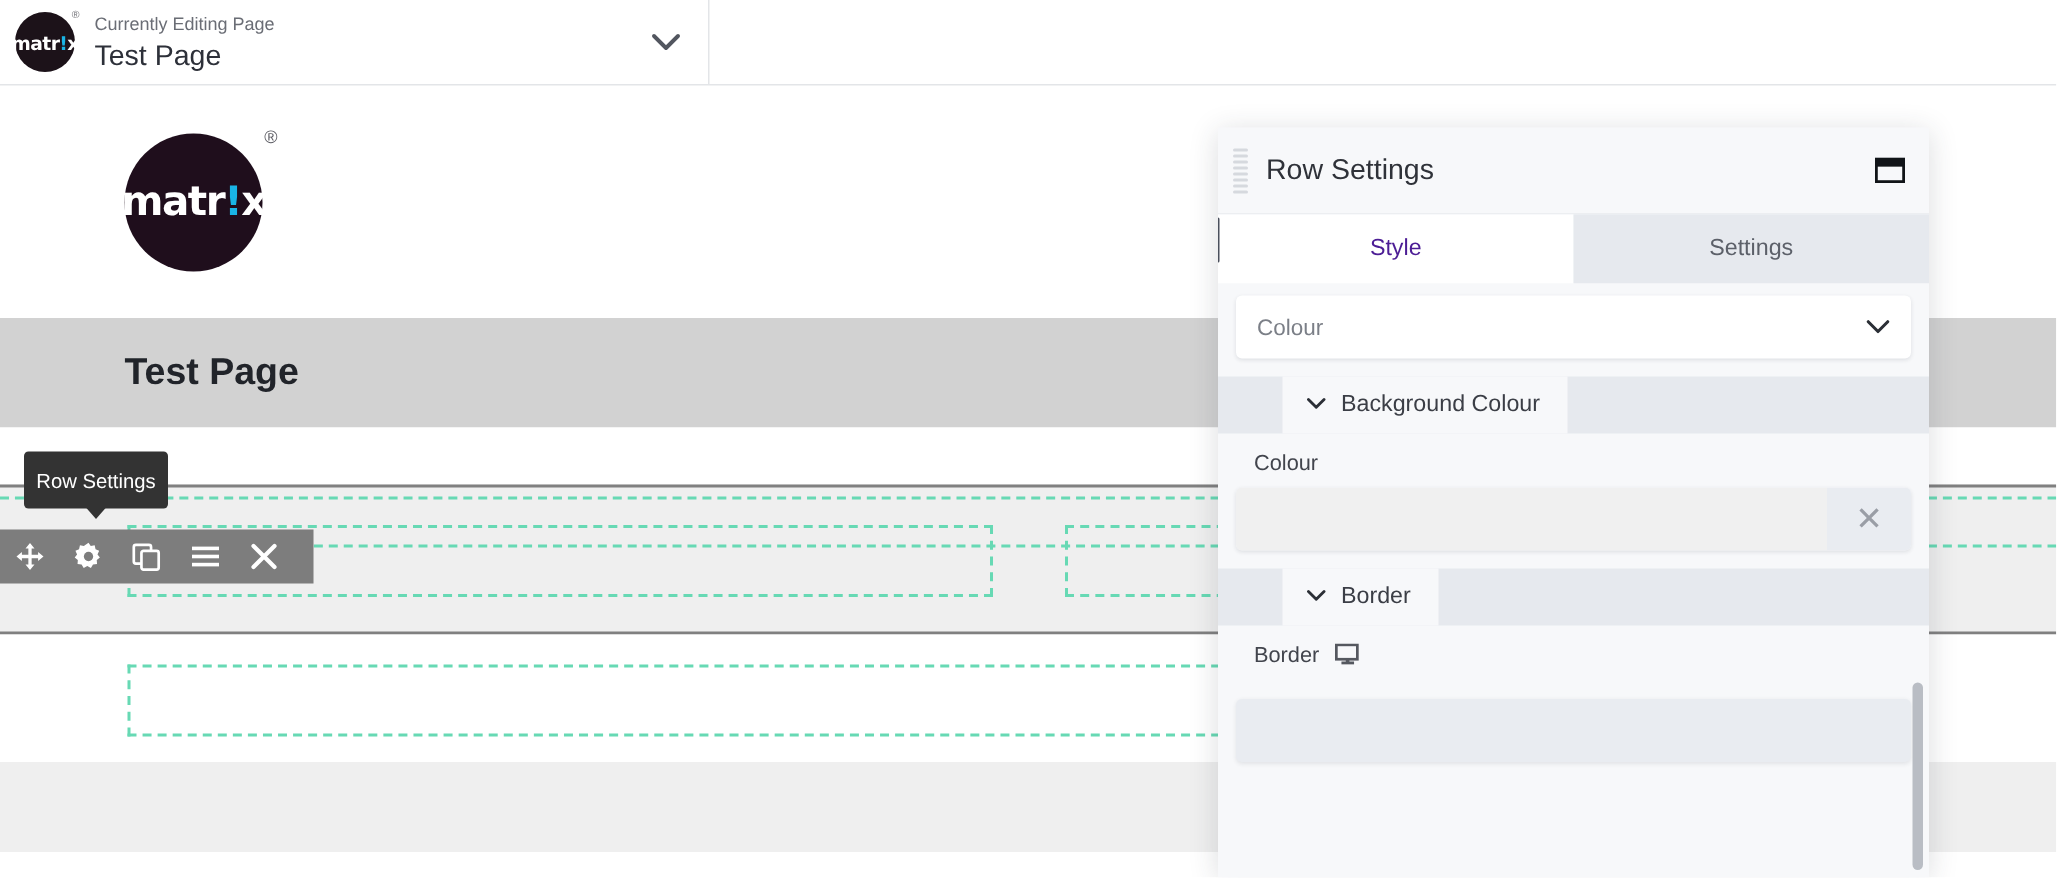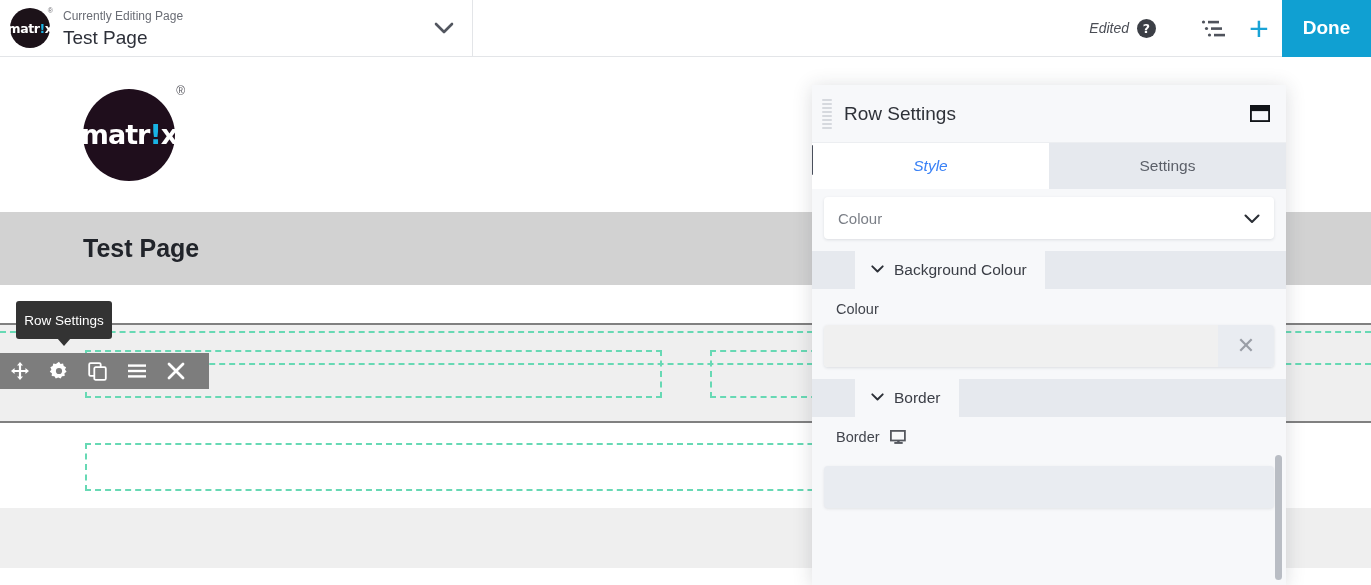--- a/index.html
+++ b/index.html
@@ -141,21 +141,21 @@
           justify-content: space-between; padding: 2px 4px; cursor: move; }
   .grip i { display: block; height: 2px; background: #d6d9de; border-radius: 1px; }
   .panel-title { flex: 1 1 auto; font-size: 19px; color: #2f3239; margin-left: 8px; }
   .win-icon { width: 20px; height: 17px; cursor: pointer; }
 
   .panel-tabs { height: 46px; display: flex; }
   .ptab {
     flex: 1 1 50%; display: flex; align-items: center; justify-content: center;
     font-size: 15.5px; cursor: pointer;
   }
-  .ptab.active { background: #ffffff; color: #3b82f6; font-style: italic; }
+  .ptab.active { background: #ffffff; color: #4c1d95; }
   .ptab.inactive { background: #e6e9ee; color: #5c6069; }
 
   .panel-body { position: relative; height: 396px; background: #f7f8fa; overflow: hidden; }
   .pb-scroll { position: absolute; left: 0; top: -28px; width: 474px; }
 
   .field-block { padding: 0 12px; }
   .field-label { font-size: 14.5px; color: #42454d; padding: 12px 0 8px 12px; }
   .field-label .resp-icon { display: inline-block; vertical-align: -3px; margin-left: 6px; }
 
   .select-box {
@@ -215,40 +215,20 @@
         <div class="tb-sub">Currently Editing Page</div>
         <div class="tb-title">Test Page</div>
       </div>
       <div class="tb-chevron">
         <svg width="20" height="13" viewBox="0 0 20 13" aria-hidden="true">
             <path d="M2 2 L10 10 L18 2" stroke="#52565f" stroke-width="2.6" fill="none" stroke-linecap="round" stroke-linejoin="round"></path>
           </svg>
       </div>
     </div>
 
-    <div class="tb-right">
-      <div class="edited-wrap">
-        <span class="edited-text">Edited</span>
-        <span class="help-icon">?</span>
-      </div>
-      <div class="tb-icon-btn">
-        <svg width="25" height="19" viewBox="0 0 25 19" aria-hidden="true">
-          <circle cx="2.5" cy="3" r="1.6" fill="#4f535c"></circle>
-            <rect x="7" y="1.8" width="11" height="2.6" fill="#4f535c"></rect>
-          <circle cx="5.5" cy="9.5" r="1.6" fill="#4f535c"></circle>
-            <rect x="10" y="8.3" width="11" height="2.6" fill="#4f535c"></rect>
-          <circle cx="8.5" cy="16" r="1.6" fill="#4f535c"></circle>
-            <rect x="13" y="14.8" width="11" height="2.6" fill="#4f535c"></rect>
-        </svg>
-      </div>
-      <div class="tb-icon-btn">
-        <span class="tb-plus">+</span>
-      </div>
-      <div class="done-btn">Done</div>
-    </div>
   </div>
 
   <div class="canvas">
 
     <div class="logo-band">
       <div class="page-logo">
         <span class="reg2">®</span>
         <span class="lw2"><span>matr</span><span class="bang">!</span><span>x</span></span>
       </div>
     </div>

